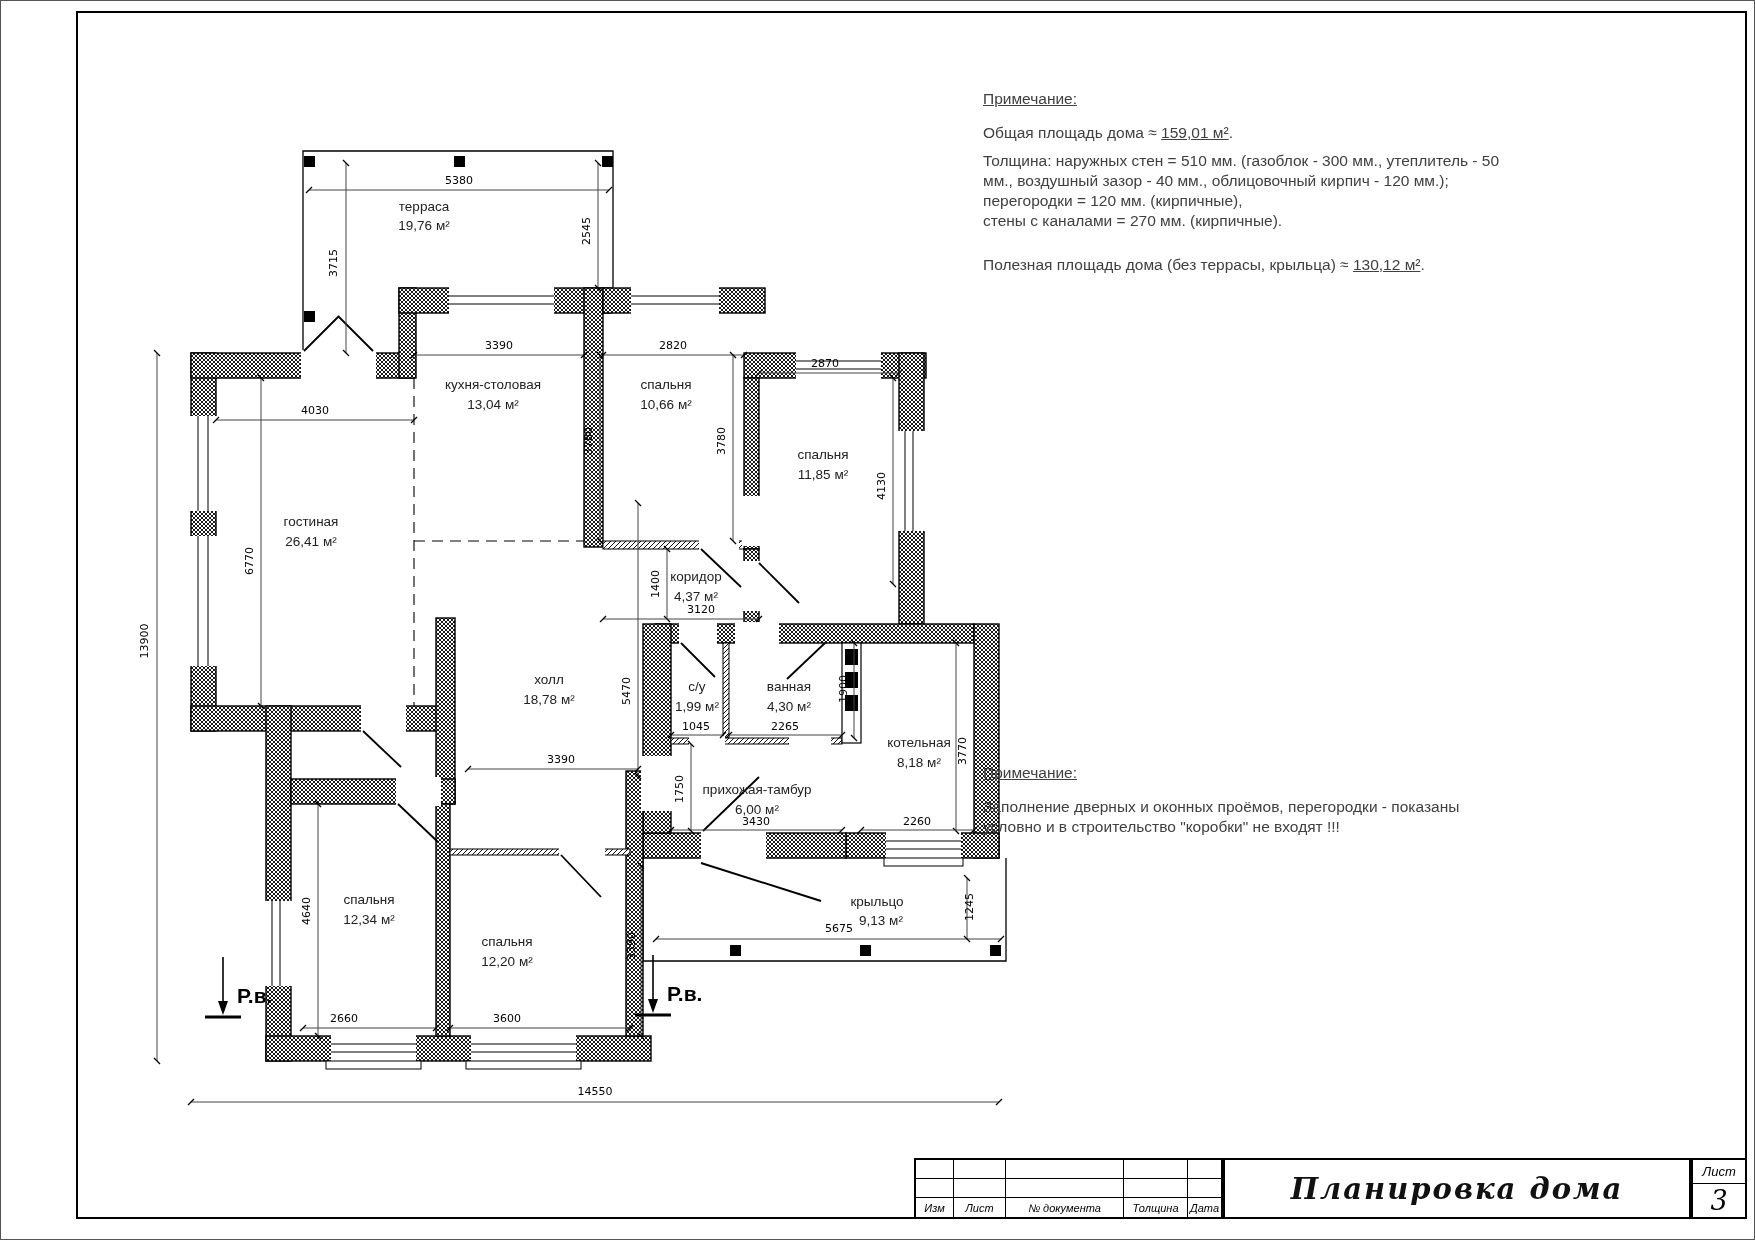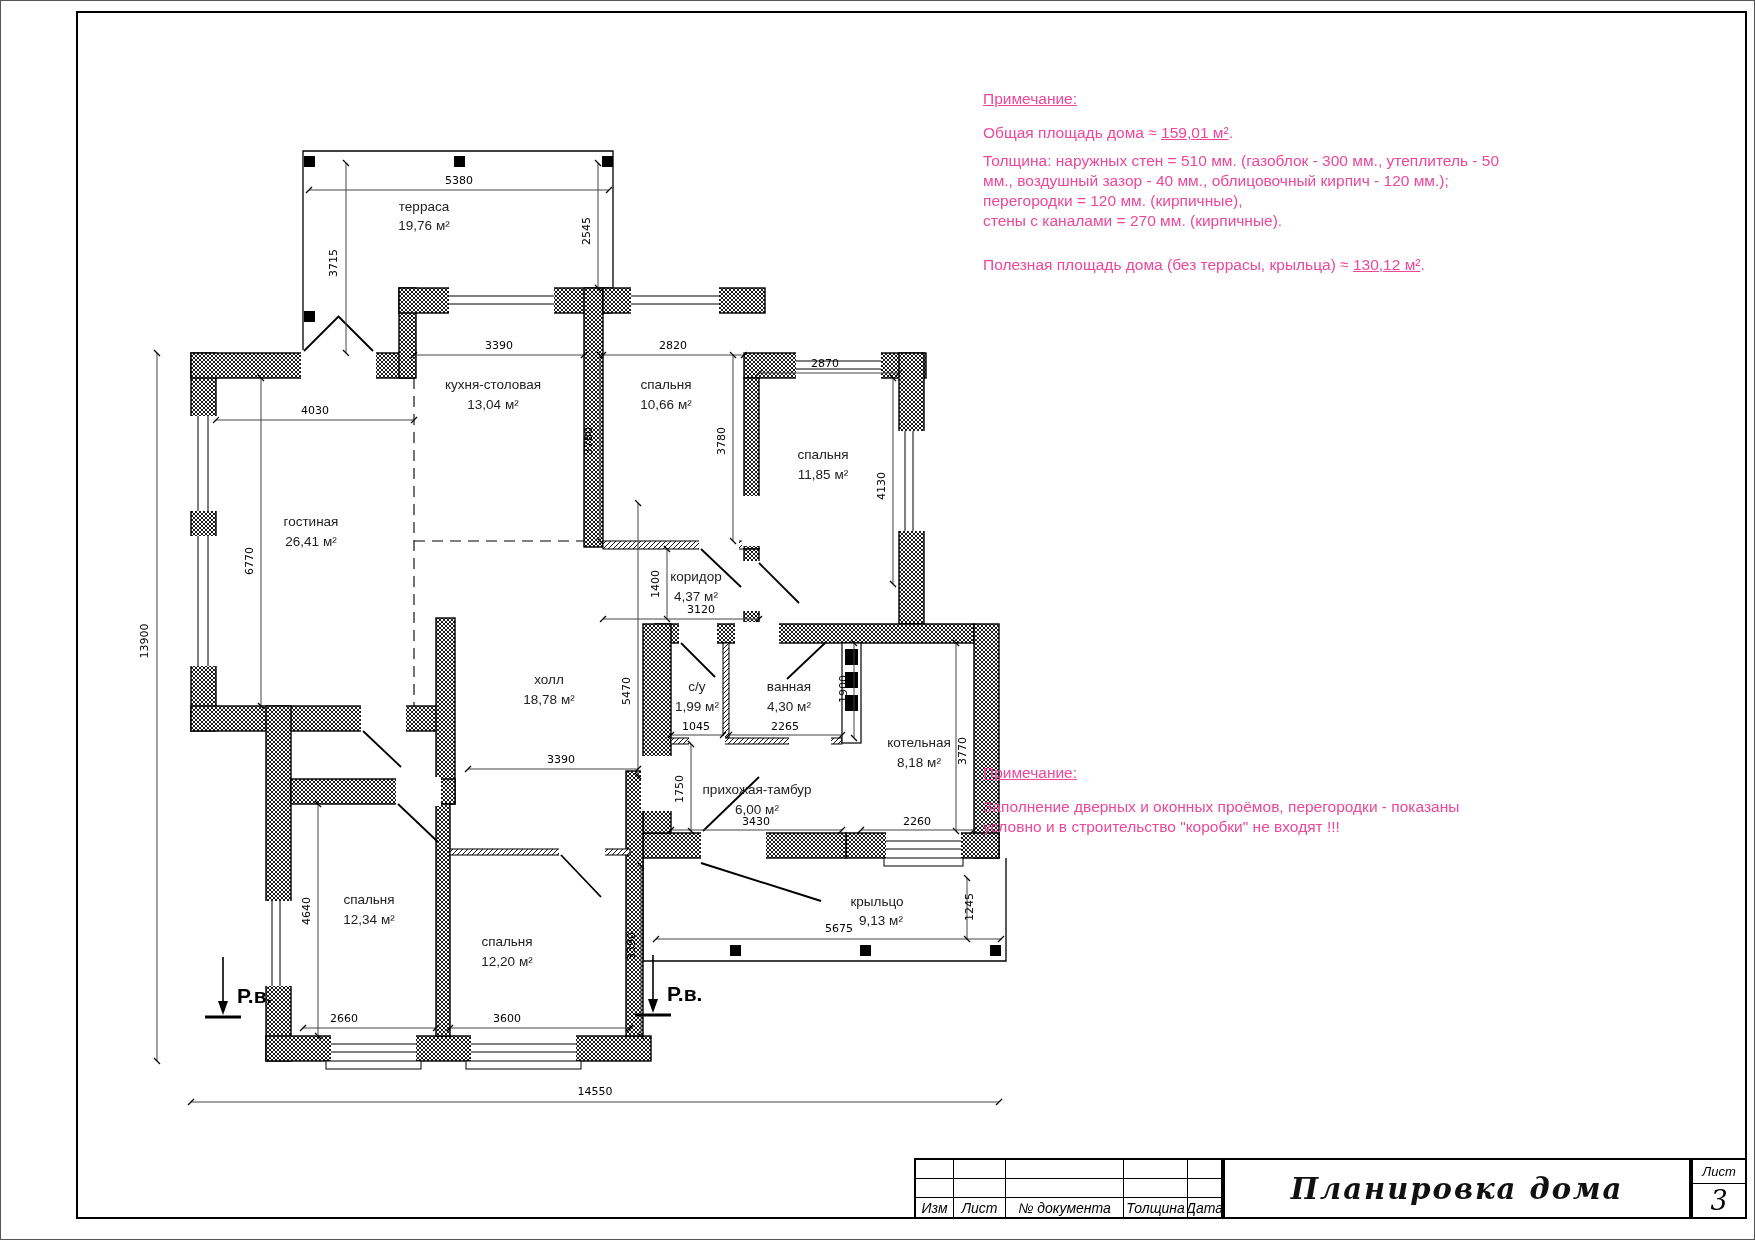--- a/index.html
+++ b/index.html
@@ -14,29 +14,29 @@
   .thin{fill:none;stroke:#000;stroke-width:1.3;}
   .leaf{stroke:#000;stroke-width:1.8;}
   .dash{stroke:#000;stroke-width:1.1;stroke-dasharray:11 7;fill:none;}
   .dim{stroke:#444;stroke-width:1;marker-start:url(#tk);marker-end:url(#tk);}
   .sill{fill:#fff;stroke:#000;stroke-width:1;}
   .col{fill:#000;}
   text.rm{font:13.5px "Liberation Sans",sans-serif;fill:#222;text-anchor:middle;}
   text.dm{font:11px "DejaVu Sans",sans-serif;fill:#000;text-anchor:middle;}
   text.pv{font:bold 21px "Liberation Sans",sans-serif;fill:#000;}
   
-  .note{position:absolute;width:560px;color:#ec4899;font-size:15.5px;line-height:20px;}
+  .note{position:absolute;width:560px;color:#404040;font-size:15.5px;line-height:20px;}
   .note .hd{text-decoration:underline;margin-bottom:14px;}
   .note .ln{margin-bottom:8px;}
   .u{text-decoration:underline;}
   .para div{margin:0;}
   
   .tb{position:absolute;box-sizing:border-box;border:2px solid #000;background:#fff;}
   .tb-grid{display:grid;grid-template-columns:38px 52px 118px 64px 33px;grid-template-rows:19px 19px 19px;}
-  .tb-grid .c{border-right:1px solid #000;border-bottom:1px solid #000;display:flex;align-items:center;justify-content:center;font-style:italic;font-size:14px;white-space:nowrap;overflow:hidden;}
+  .tb-grid .c{border-right:1px solid #000;border-bottom:1px solid #000;display:flex;align-items:center;justify-content:center;font-style:italic;font-size:11px;white-space:nowrap;overflow:hidden;}
   .tb-grid .c:nth-child(5n){border-right:none;}
   .tb-grid .c.last{border-bottom:none;}
   .tb-title{display:flex;align-items:center;justify-content:center;font-family:"DejaVu Serif",serif;font-style:italic;font-size:29px;letter-spacing:2px;color:#111;}
   .tb-sheet{display:flex;flex-direction:column;}
   .tb-sheet .sl{height:23px;border-bottom:1.5px solid #000;display:flex;align-items:center;justify-content:center;font-style:italic;font-size:13px;}
   .tb-sheet .sn{flex:1;display:flex;align-items:center;justify-content:center;font-family:"DejaVu Serif",serif;font-style:italic;font-size:27px;}
 </style>
 </head>
 <body>
 

